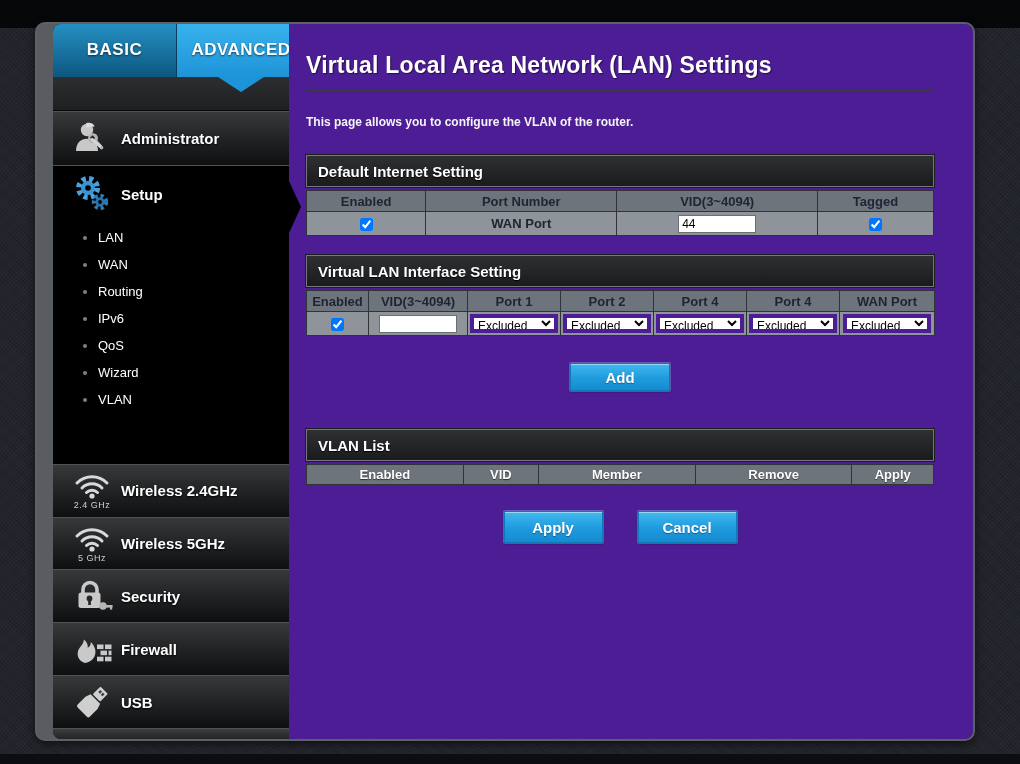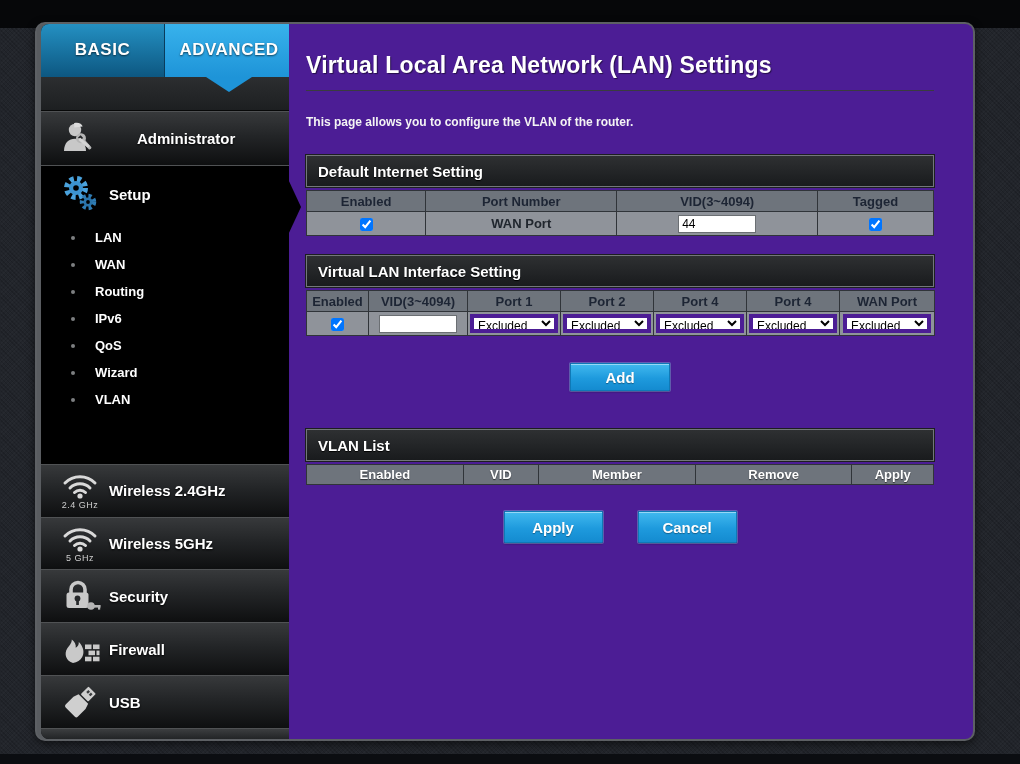--- a/index.html
+++ b/index.html
@@ -16,50 +16,50 @@
   .bottom-bar{ position:absolute; left:0; bottom:0; width:1020px; height:10px; background:#0b0d11; }
 
   .panel{
     position:absolute; left:35px; top:22px; width:940px; height:719px;
     background:#595c60; border:2px solid #5d6064; border-radius:10px;
     box-shadow:0 3px 8px rgba(0,0,0,.55);
   }
 
   
   .sidebar{
-    position:absolute; left:4px; top:0; bottom:0; width:252px;
+    position:absolute; left:16px; top:0; bottom:0; width:252px;
     background:#0a0b0c; border-radius:8px 0 0 8px;
     display:flex; flex-direction:column;
   }
   .tabs{ display:flex; height:58px; }
   .tab{ display:flex; align-items:center; justify-content:center;
     color:#fff; font-size:17px; font-weight:bold; letter-spacing:.5px;
     text-shadow:0 1px 2px rgba(0,0,0,.6); cursor:pointer; }
   .tab-basic{ width:124px; background:linear-gradient(180deg,#2490c2,#0d5781);
     border-radius:8px 0 0 0; border-right:1px solid #0a3c5c; }
   .tab-advanced{ flex:1; background:linear-gradient(180deg,#38b2ec,#1e94d8); position:relative; }
   .tab-notch{ position:absolute; left:50%; top:100%; transform:translateX(-50%);
     width:0; height:0; border-left:23px solid transparent; border-right:23px solid transparent;
     border-top:15px solid #1e94d8; }
   .tab-strip{ height:38px; background:linear-gradient(180deg,#2c2e30,#1d1f21); border-bottom:1px solid #070808; }
 
   .menu-item{ height:58px; display:flex; align-items:center;
     background:linear-gradient(180deg,#37393b 0%,#232527 45%,#0e0f10 100%);
     border-top:1px solid #505254; cursor:pointer; }
-  .menu-item.first{ height:59px;gap:28px; }
+  .menu-item.first{ height:59px; }
   .icon-box{ width:58px; margin-left:10px; display:flex; flex-direction:column;
     align-items:center; justify-content:center; flex-shrink:0; }
   .icon-caption{ font-size:9px; color:#cfcfcf; margin-top:1px; letter-spacing:.5px; }
   .menu-label{ color:#fff; font-weight:bold; font-size:15px; text-shadow:0 1px 2px #000; }
 
   .setup-block{ background:#000; border-top:1px solid #505254; height:328px; }
   .setup-block .menu-item{ background:transparent; border-top:none; height:56px; }
   .submenu{ list-style:none; padding:2px 0 16px 30px; }
-  .submenu li{ display:flex; align-items:center; gap:20px; line-height:27px;
-    color:#fff; font-size:13px; font-weight:bold; cursor:pointer; }
+  .submenu li{ display:flex; align-items:center; gap:11px; line-height:27px;
+    color:#fff; font-size:13px; font-weight:normal; cursor:pointer; }
   .bullet{ width:4px; height:4px; border-radius:50%; background:#7d7f81; flex-shrink:0; }
 
   .sidebar-footer{ margin-top:auto; height:12px;
     background:linear-gradient(180deg,#3c3e40,#222426); border-top:1px solid #505254;
     border-radius:0 0 0 8px; }
 
   .setup-arrow{ position:absolute; left:251px; top:155px; width:0; height:0;
     border-top:28px solid transparent; border-bottom:28px solid transparent;
     border-left:13px solid #000; z-index:6; }
 

